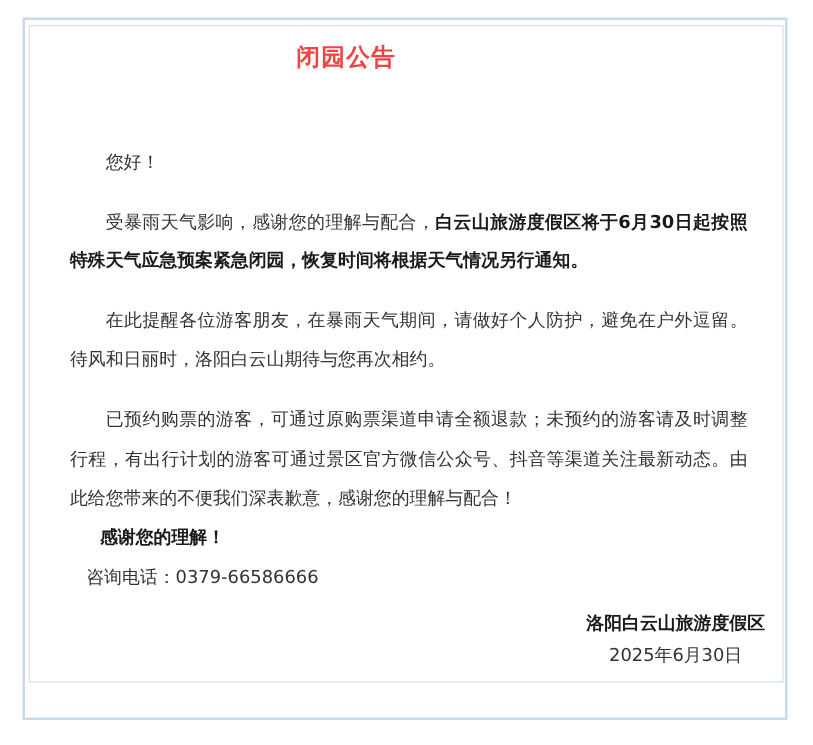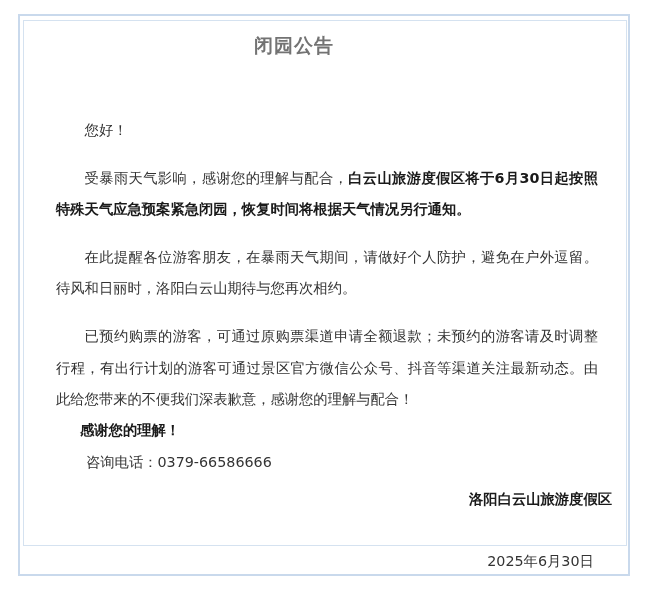--- a/index.html
+++ b/index.html
@@ -36,23 +36,22 @@
       background: #ffffff;
     }
     .title {
       position: absolute;
       left: 0;
       width: 554px;
       top: 33px;
       text-align: center;
       font-size: 19px;
       font-weight: bold;
-      color: #737373;
+      color: #ef4444;
       letter-spacing: 1px;
-      padding-left: 17px;
     }
     .body-text {
       position: absolute;
       left: 40px;
       width: 574px;
       font-size: 14.3px;
       line-height: 31.6px;
       color: #333333;
     }
     .salutation {
@@ -75,37 +74,35 @@
       font-weight: bold;
       color: #1a1a1a;
     }
     .phone {
       position: absolute;
       left: 69px;
       top: 447px;
       font-size: 14.3px;
       line-height: 31.6px;
       color: #333333;
-      margin-left: 17px;
     }
     .signature {
       position: absolute;
       right: 38px;
       top: 486px;
       text-align: center;
       font-size: 14.3px;
       line-height: 26px;
     }
     .sig-org {
       font-weight: bold;
       color: #1a1a1a;
     }
     .sig-date {
       color: #333333;
-      margin-top: 36px;
     }
   </style>
 </head>
 <body>
 
 <div class="outer-frame"></div>
 <div class="inner-frame"></div>
 
 <div class="title">闭园公告</div>
 

